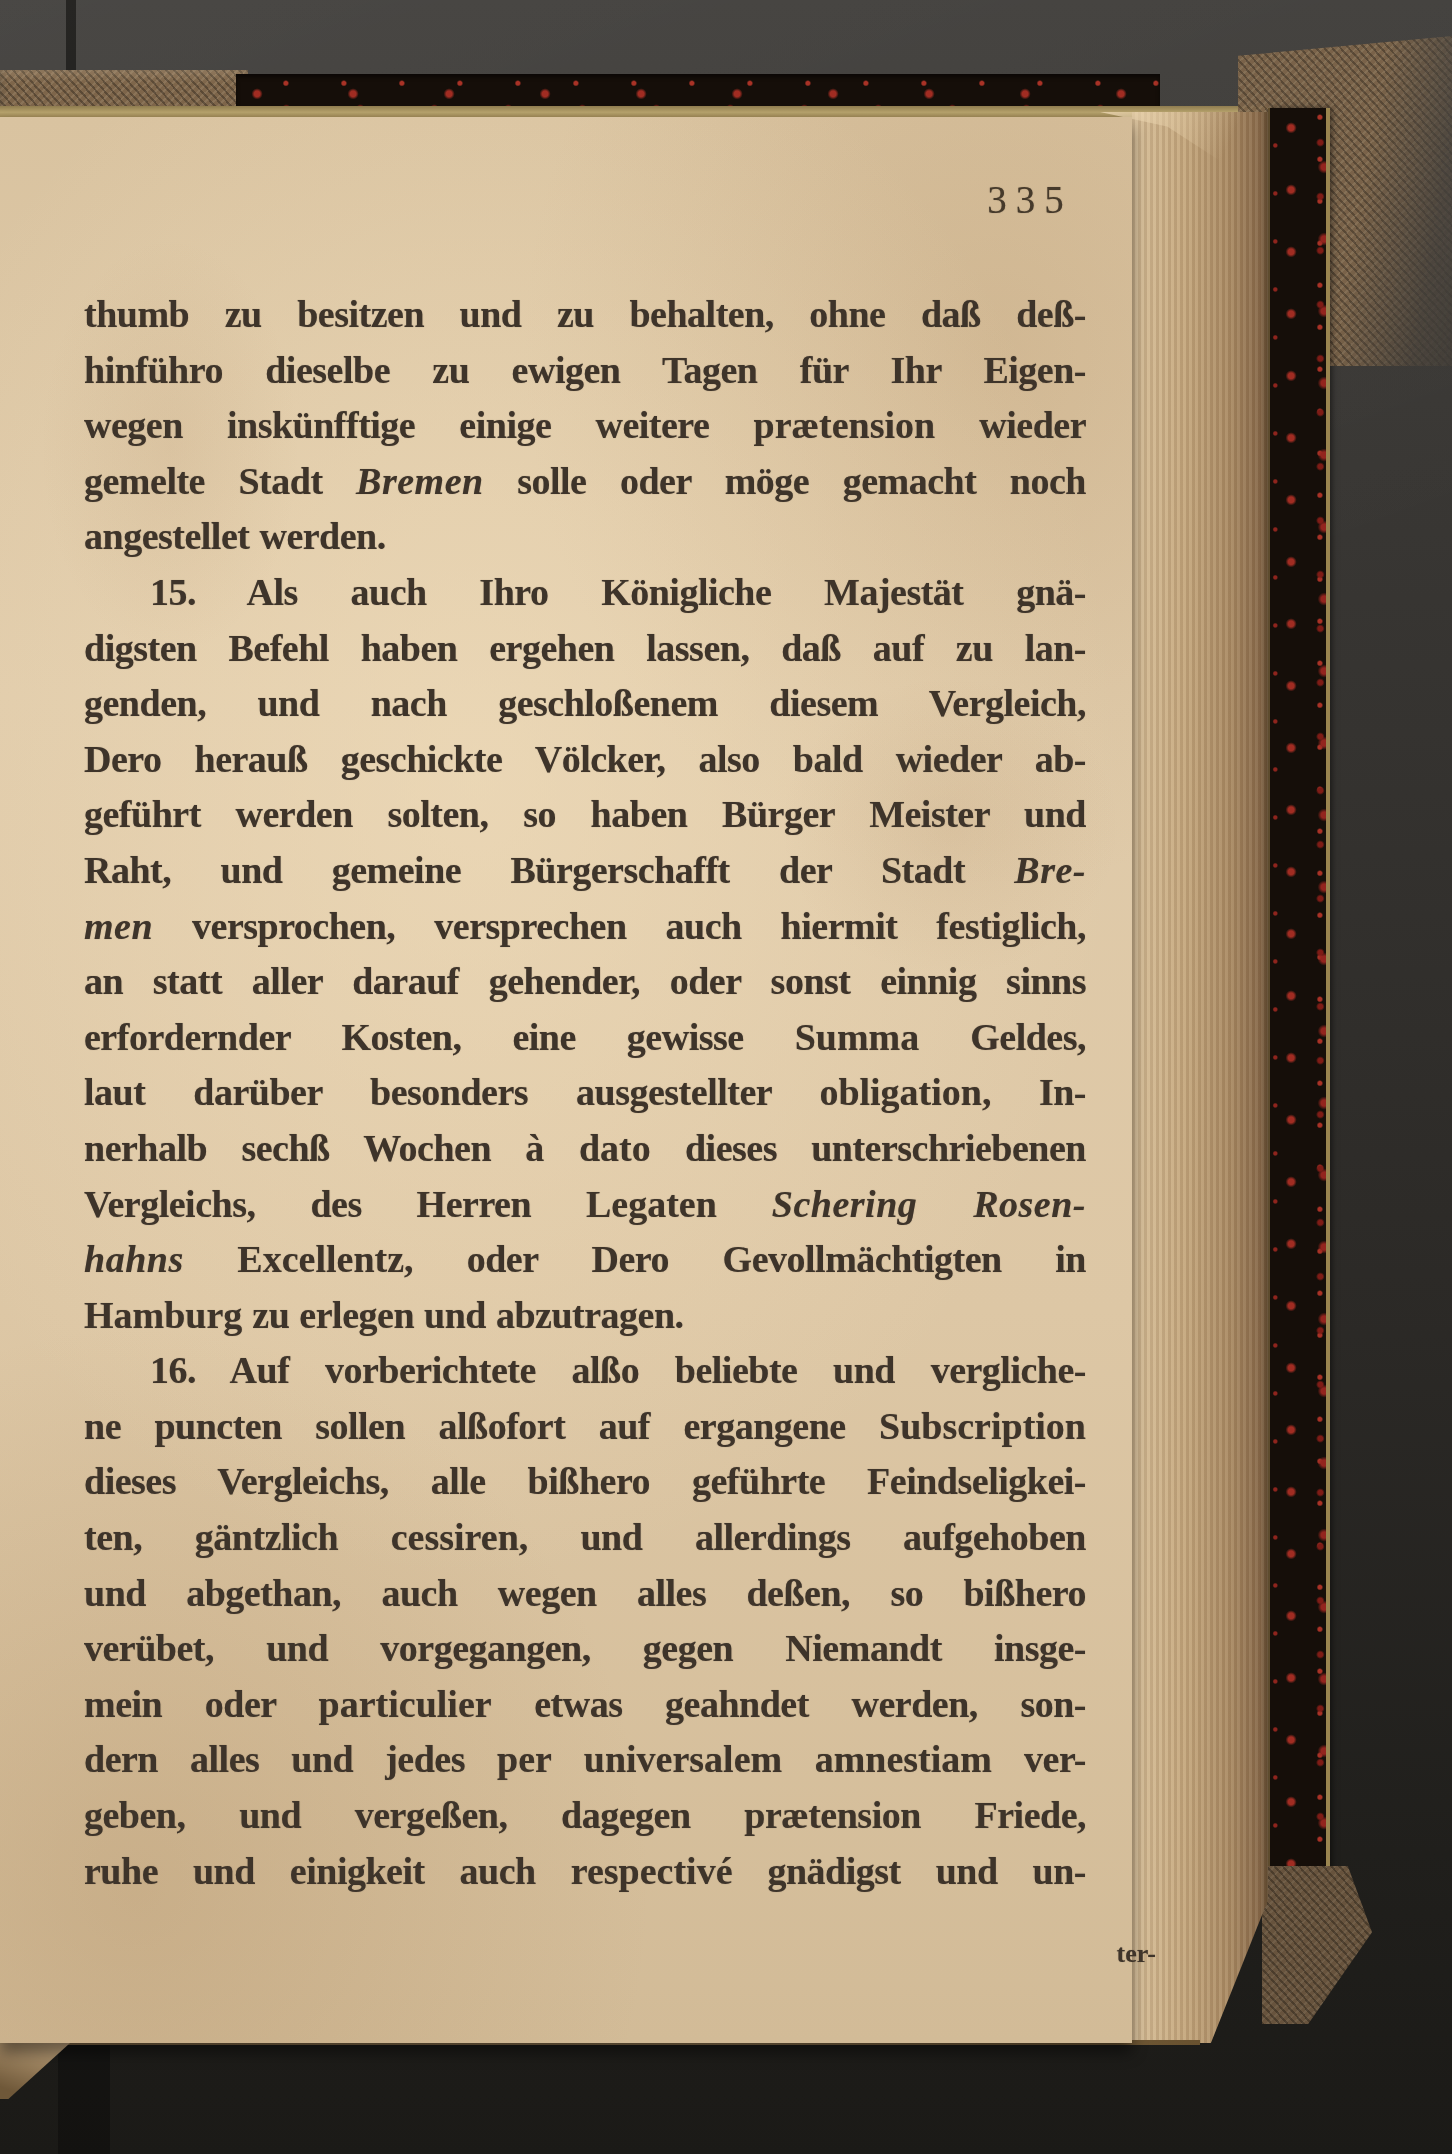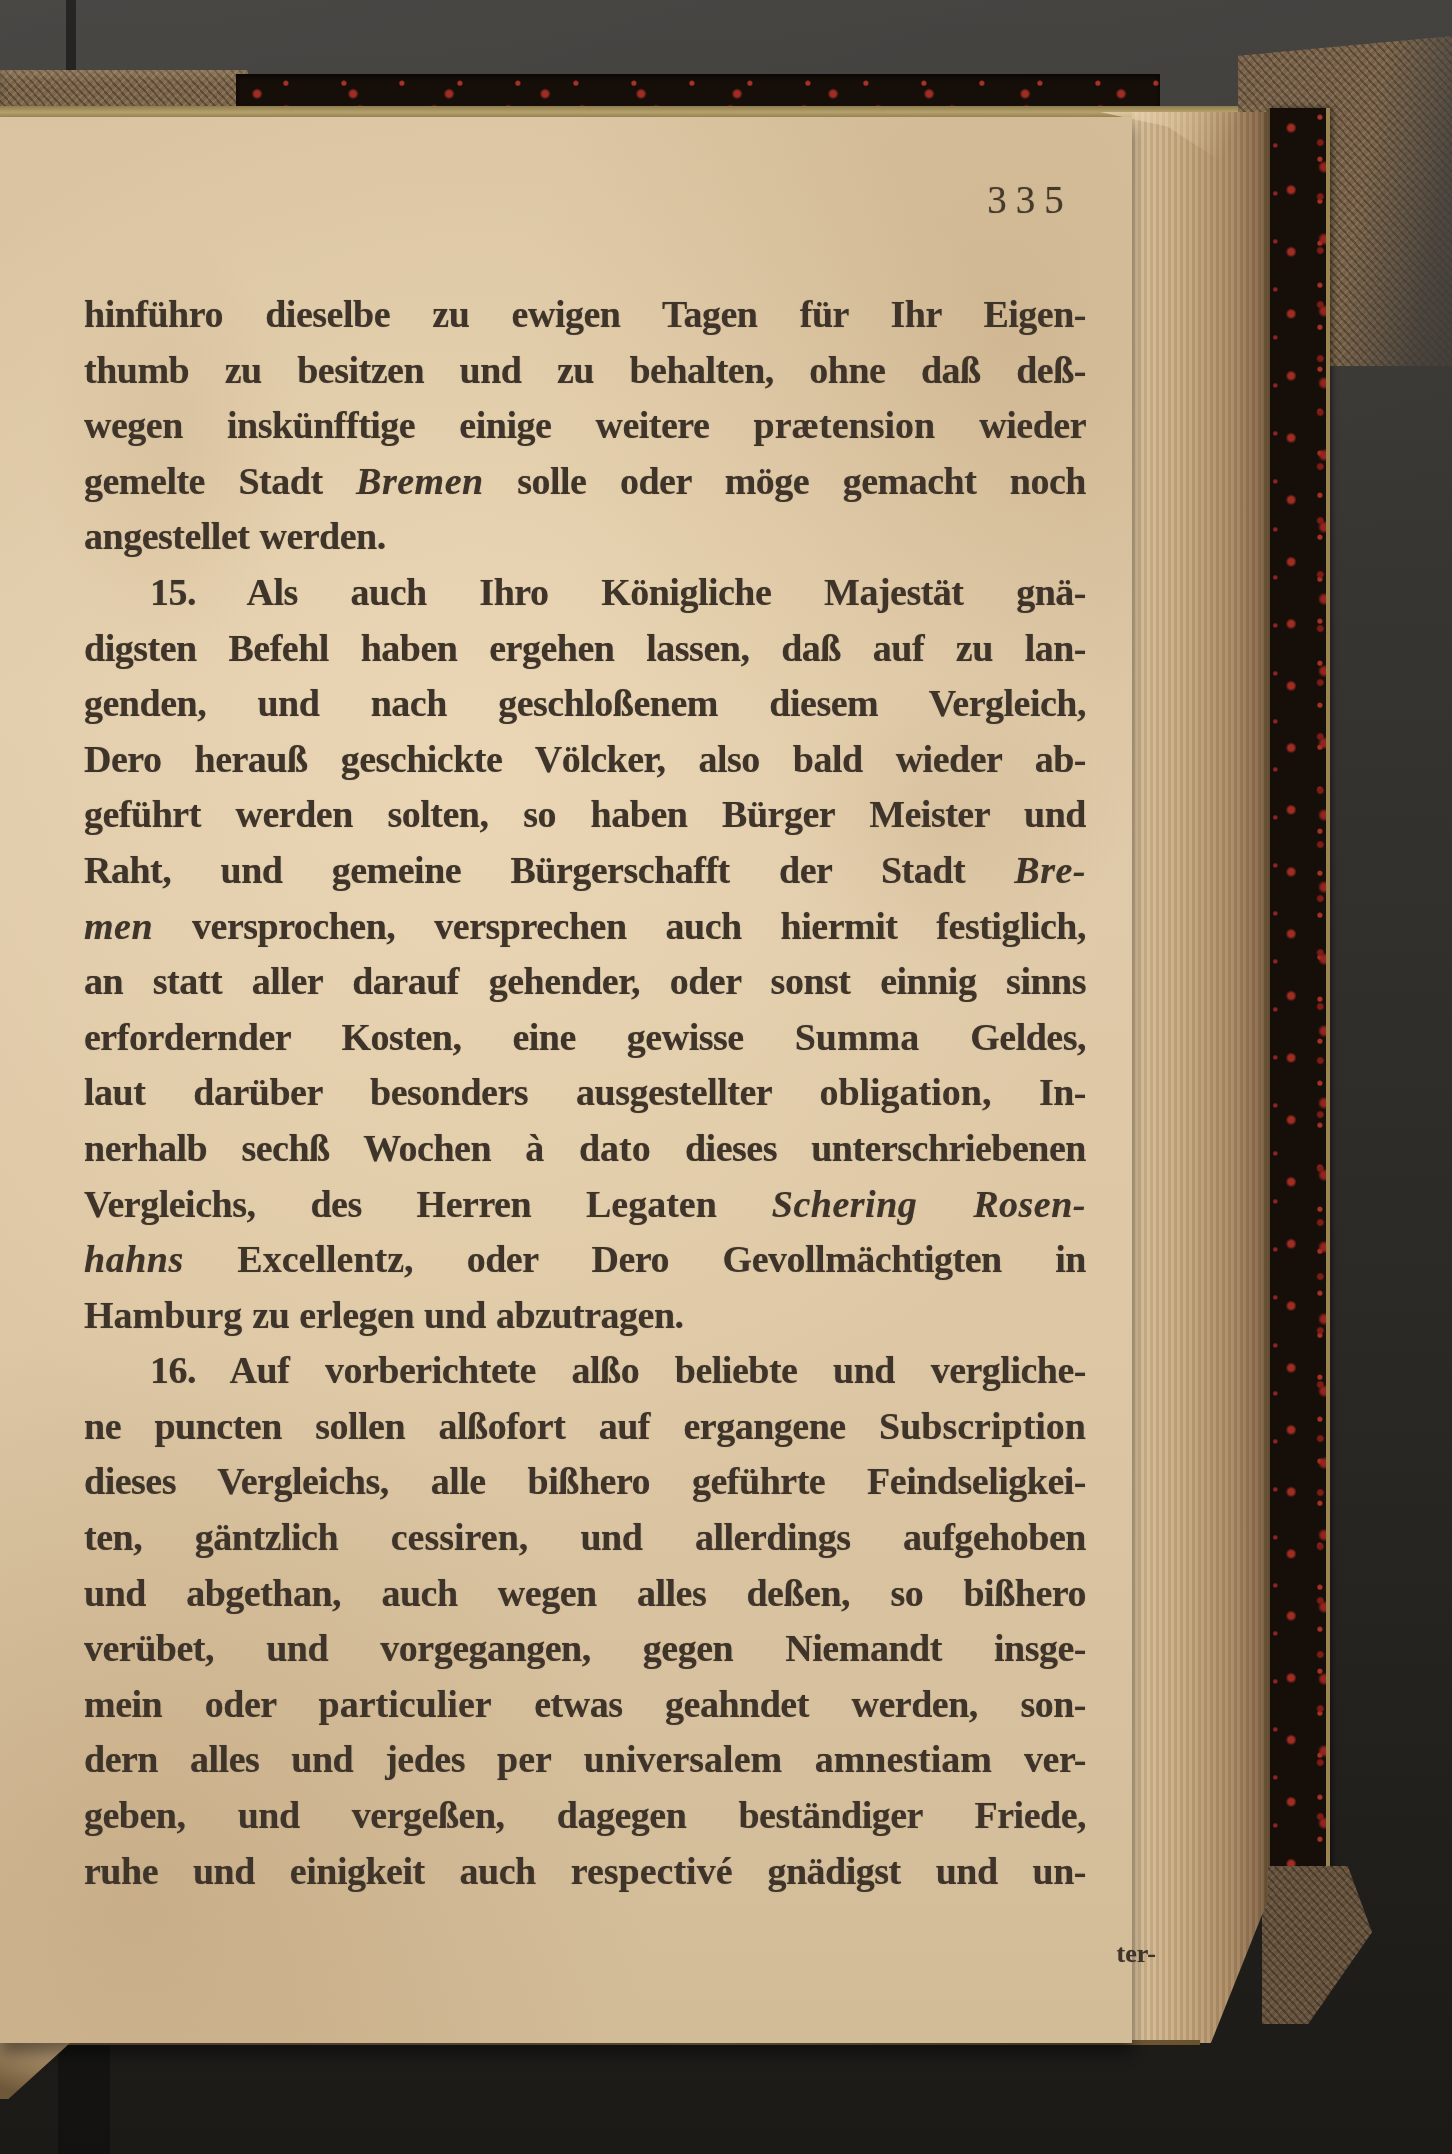--- a/index.html
+++ b/index.html
@@ -120,22 +120,22 @@
   <div class="fore-edge-top-bevel"></div>
   <div class="page-bottom-line"></div>
   <div class="page-bottom-bevel"></div>
 
   <div class="page">
     <div class="page-stain1"></div>
     <div class="page-stain2"></div>
     <div class="page-number">335</div>
     <div class="text-block">
         <div>
+          <div class="line"><span class="run-fraktur">thumb zu besitzen und zu behalten, ohne daß deß-</span></div>
           <div class="line"><span class="run-fraktur">hinführo dieselbe zu ewigen Tagen für Ihr Eigen-</span></div>
-          <div class="line"><span class="run-fraktur">thumb zu besitzen und zu behalten, ohne daß deß-</span></div>
           <div class="line"><span class="run-fraktur">wegen inskünfftige einige weitere </span><span class="run-antiqua">prætension</span><span class="run-fraktur"> wieder</span></div>
           <div class="line"><span class="run-fraktur">gemelte Stadt </span><span class="run-italic">Bremen</span><span class="run-fraktur"> solle oder möge gemacht noch</span></div>
           <div class="line nojust"><span class="run-fraktur">angestellet werden.</span></div>
         </div>
         <div>
           <div class="line indent"><span class="run-fraktur">15. Als auch Ihro Königliche Majestät gnä-</span></div>
           <div class="line"><span class="run-fraktur">digsten Befehl haben ergehen lassen, daß auf zu lan-</span></div>
           <div class="line"><span class="run-fraktur">genden, und nach geschloßenem diesem Vergleich,</span></div>
           <div class="line"><span class="run-fraktur">Dero herauß geschickte Völcker, also bald wieder ab-</span></div>
           <div class="line"><span class="run-fraktur">geführt werden solten, so haben Bürger Meister und</span></div>
@@ -151,19 +151,19 @@
         </div>
         <div>
           <div class="line indent"><span class="run-fraktur">16. Auf vorberichtete alßo beliebte und vergliche-</span></div>
           <div class="line"><span class="run-fraktur">ne puncten sollen alßofort auf ergangene </span><span class="run-antiqua">Subscription</span></div>
           <div class="line"><span class="run-fraktur">dieses Vergleichs, alle bißhero geführte Feindseligkei-</span></div>
           <div class="line"><span class="run-fraktur">ten, gäntzlich </span><span class="run-antiqua">cessiren</span><span class="run-fraktur">, und allerdings aufgehoben</span></div>
           <div class="line"><span class="run-fraktur">und abgethan, auch wegen alles deßen, so bißhero</span></div>
           <div class="line"><span class="run-fraktur">verübet, und vorgegangen, gegen Niemandt insge-</span></div>
           <div class="line"><span class="run-fraktur">mein oder </span><span class="run-antiqua">particulier</span><span class="run-fraktur"> etwas geahndet werden, son-</span></div>
           <div class="line"><span class="run-fraktur">dern alles und jedes </span><span class="run-antiqua">per universalem amnestiam</span><span class="run-fraktur"> ver-</span></div>
-          <div class="line"><span class="run-fraktur">geben, und vergeßen, dagegen beständiger Friede,</span></div>
+          <div class="line"><span class="run-fraktur">geben, und vergeßen, dagegen prætension Friede,</span></div>
           <div class="line"><span class="run-fraktur">ruhe und einigkeit auch </span><span class="run-antiqua">respectivé</span><span class="run-fraktur"> gnädigst und un-</span></div>
         </div>
       </div>
     <div class="catchword">ter-</div>
   </div>
 </div>
 
 </body></html>

